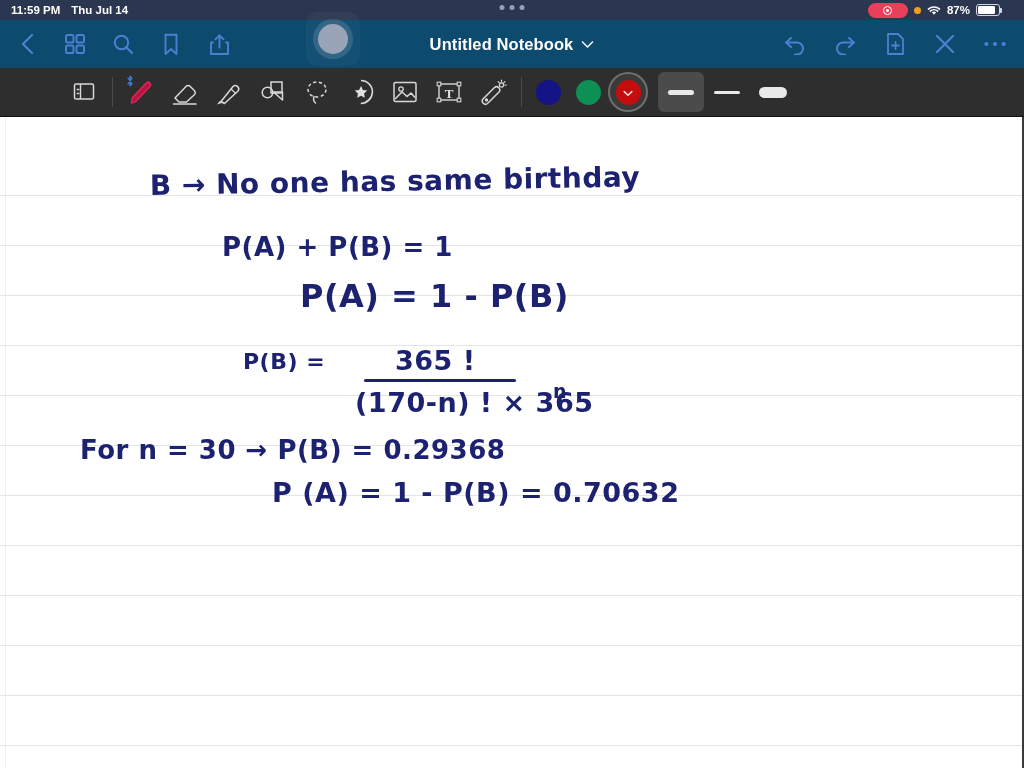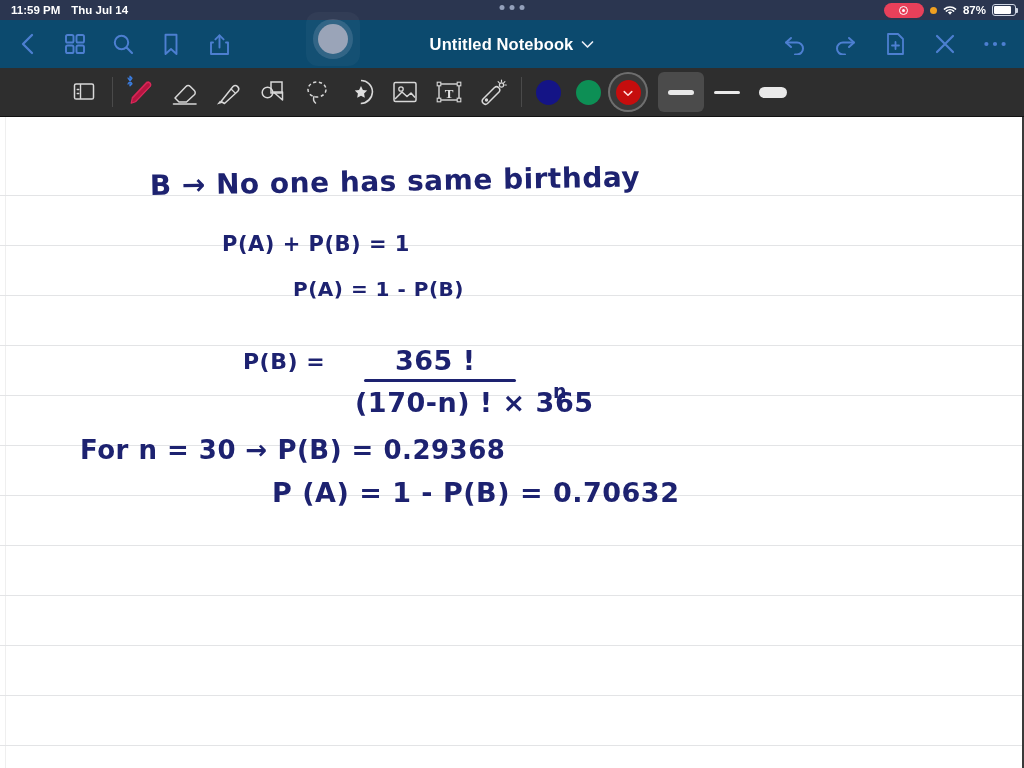--- a/index.html
+++ b/index.html
@@ -14,21 +14,21 @@
   
   .status-bar {
     position: absolute; top: 0; left: 0; width: 1024px; height: 20px;
     background: #2b3650;
     display: flex; align-items: center;
     color: #ffffff; font-size: 11.5px; font-weight: bold;
     z-index: 20;
   }
   .status-left { display: flex; align-items: center; gap: 11px; padding-left: 11px; }
   .status-right {
-    margin-left: auto; display: flex; align-items: center; gap: 6px; padding-right: 8px;
+    margin-left: auto; display: flex; align-items: center; gap: 6px; padding-right: 24px;
   }
   .rec-pill {
     width: 40px; height: 15px; border-radius: 8px; background: #e8405a;
     display: flex; align-items: center; justify-content: center;
   }
   .rec-pill .ring {
     width: 9px; height: 9px; border-radius: 50%;
     border: 1.6px solid #ffffff;
     display: flex; align-items: center; justify-content: center;
   }
@@ -403,23 +403,23 @@
     <div class="rule-line" style="top:328px"></div>
     <div class="rule-line" style="top:378px"></div>
     <div class="rule-line" style="top:428px"></div>
     <div class="rule-line" style="top:478px"></div>
     <div class="rule-line" style="top:528px"></div>
     <div class="rule-line" style="top:578px"></div>
     <div class="rule-line" style="top:628px"></div>
 
     <div class="ink hand" style="left:150px; top:52px; font-size:28px; transform:rotate(-1deg);">B →   No one  has  same  birthday</div>
 
-    <div class="ink hand" style="left:222px; top:115px; font-size:21px;">P(A) +  P(B)  =  1</div>
-
-    <div class="ink hand" style="left:293px; top:160px; font-size:20px;text-align:right;">P(A)    =    1 -  P(B)</div>
+    <div class="ink hand" style="left:222px; top:115px; font-size:26px;">P(A) +  P(B)  =  1</div>
+
+    <div class="ink hand" style="left:300px; top:160px; font-size:32px;text-align:right;">P(A)    =    1 -  P(B)</div>
 
     <div class="ink hand" style="left:243px; top:232px; font-size:22px;">P(B)   =</div>
 
     <div class="ink hand" style="left:395px; top:228px; font-size:27px;">365 !</div>
 
     <div class="frac-bar" style="left:364px; top:262px; width:152px;"></div>
 
     <div class="ink hand" style="left:355px; top:270px; font-size:27px;">(170-n) !  ×  365</div>
 
     <div class="ink hand" style="left:553px; top:263px; font-size:19px;">n</div>

